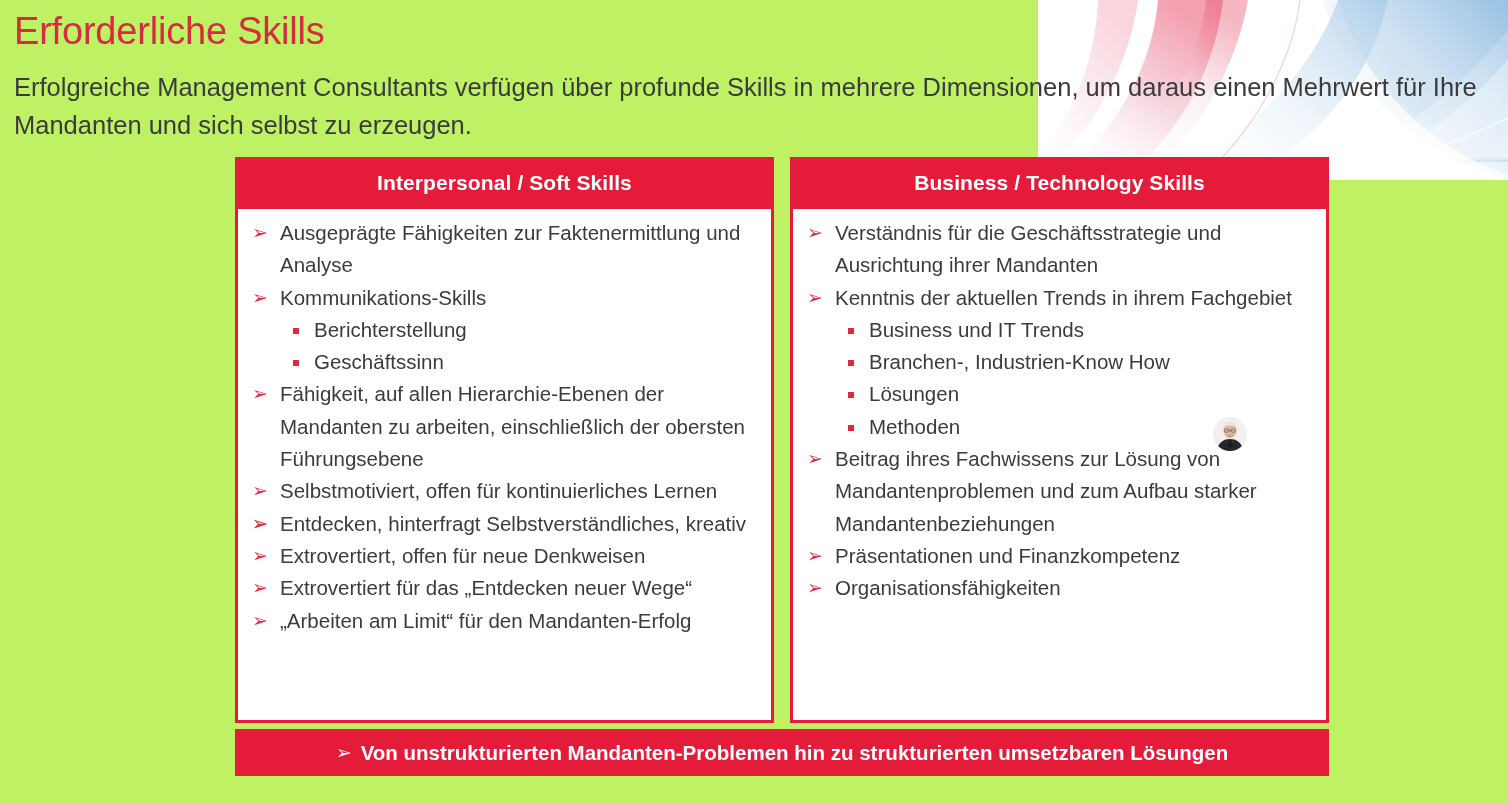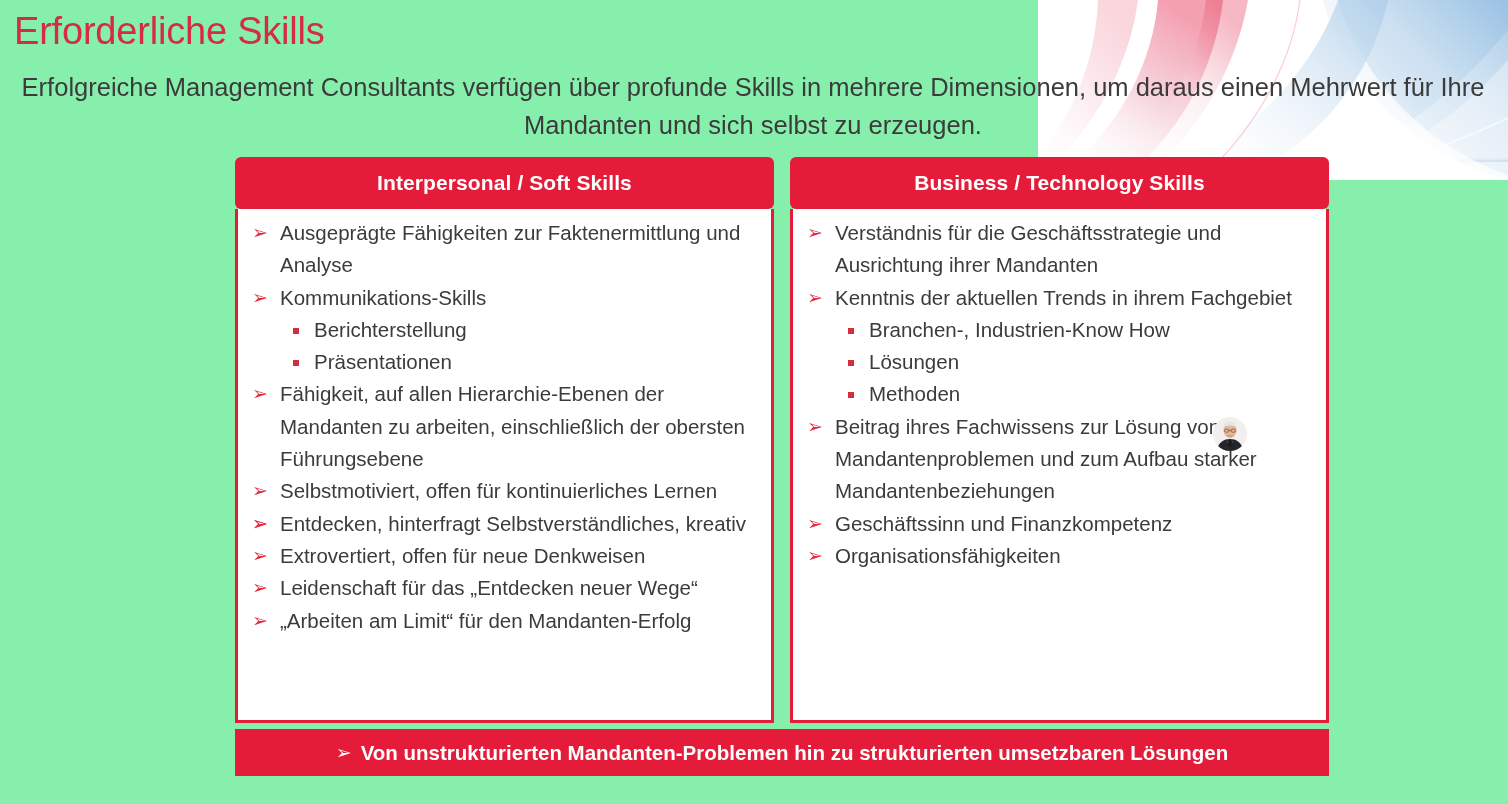--- a/index.html
+++ b/index.html
@@ -10,21 +10,21 @@
     height: 804px;
     overflow: hidden;
     background: #ffffff;
     font-family: "Liberation Sans", "DejaVu Sans", sans-serif;
   }
 
   #slide {
     position: relative;
     width: 1508px;
     height: 804px;
-    background: #86efac;
+    background: #bef264;
     overflow: hidden;
   }
 
   
   #decor {
     position: absolute;
     top: 0;
     right: 0;
     width: 470px;
     height: 180px;
@@ -49,21 +49,20 @@
   #subtitle {
     position: absolute;
     left: 14px;
     top: 68px;
     width: 1478px;
     font-size: 25.5px;
     line-height: 38px;
     font-weight: 400;
     color: #3B3B3B;
     z-index: 3;
-    text-align: center;
   }
 
   
   #panels {
     position: absolute;
     left: 235px;
     top: 157px;
     width: 1094px;
     height: 566px;
     display: flex;
@@ -81,21 +80,20 @@
   .panel-header {
     height: 52px;
     background: #E41B39;
     color: #ffffff;
     display: flex;
     align-items: center;
     justify-content: center;
     font-size: 21px;
     font-weight: bold;
     letter-spacing: 0.1px;
-    border-radius: 6px;
   }
 
   .panel-body {
     flex: 1 1 auto;
     background: #ffffff;
     border-left: 3px solid #E41B39;
     border-right: 3px solid #E41B39;
     border-bottom: 3px solid #E41B39;
     padding: 8px 10px 6px 8px;
     overflow: hidden;
@@ -229,43 +227,44 @@
 
   <div id="panels">
 
     <section class="panel">
       <div class="panel-header">Interpersonal / Soft Skills</div>
       <div class="panel-body">
         <ul class="bullets" id="list-left">
             <li class="lvl1"><span class="marker">➢</span><span>Ausgeprägte Fähigkeiten zur Faktenermittlung und Analyse</span></li>
             <li class="lvl1"><span class="marker">➢</span><span>Kommunikations-Skills</span></li>
             <li class="lvl2"><span class="marker-sq"></span><span>Berichterstellung</span></li>
-            <li class="lvl2"><span class="marker-sq"></span><span>Präsentationen</span></li>
+            <li class="lvl2"><span class="marker-sq"></span><span>Geschäftssinn</span></li>
             <li class="lvl1"><span class="marker">➢</span><span>Fähigkeit, auf allen Hierarchie-Ebenen der Mandanten zu arbeiten, einschließlich der obersten Führungsebene</span></li>
             <li class="lvl1"><span class="marker">➢</span><span>Selbstmotiviert, offen für kontinuierliches Lernen</span></li>
             <li class="lvl1"><span class="marker">➢</span></li>
             <li class="lvl1"><span class="marker">➢</span><span>Entdecken, hinterfragt Selbstverständliches, kreativ</span></li>
             <li class="lvl1"><span class="marker">➢</span><span>Extrovertiert, offen für neue Denkweisen</span></li>
-            <li class="lvl1"><span class="marker">➢</span><span>Leidenschaft für das „Entdecken neuer Wege“</span></li>
+            <li class="lvl1"><span class="marker">➢</span><span>Extrovertiert für das „Entdecken neuer Wege“</span></li>
             <li class="lvl1"><span class="marker">➢</span><span>„Arbeiten am Limit“ für den Mandanten-Erfolg</span></li>
           </ul>
       </div>
     </section>
 
     <section class="panel">
       <div class="panel-header">Business / Technology Skills</div>
       <div class="panel-body">
         <ul class="bullets" id="list-right">
             <li class="lvl1"><span class="marker">➢</span><span>Verständnis für die Geschäftsstrategie und Ausrichtung ihrer Mandanten</span></li>
             <li class="lvl1"><span class="marker">➢</span><span>Kenntnis der aktuellen Trends in ihrem Fachgebiet</span></li>
+            <li class="lvl2"><span class="marker-sq"></span><span>Business und IT Trends</span></li>
             <li class="lvl2"><span class="marker-sq"></span><span>Branchen-, Industrien-Know How</span></li>
             <li class="lvl2"><span class="marker-sq"></span><span>Lösungen</span></li>
             <li class="lvl2"><span class="marker-sq"></span><span>Methoden</span></li>
             <li class="lvl1"><span class="marker">➢</span><span>Beitrag ihres Fachwissens zur Lösung von Mandantenproblemen und zum Aufbau starker Mandantenbeziehungen</span></li>
-            <li class="lvl1"><span class="marker">➢</span><span>Geschäftssinn und Finanzkompetenz</span></li>
+            <li class="lvl1"><span class="marker">➢</span><span>Präsentationen und Finanzkompetenz</span></li>
             <li class="lvl1"><span class="marker">➢</span><span>Organisationsfähigkeiten</span></li>
           </ul>
       </div>
     </section>
 
   </div>
 
   <div id="avatar">
     <svg viewBox="0 0 34 34" width="34" height="34">
       <circle cx="17" cy="17" r="17" fill="#f2efee"></circle>

